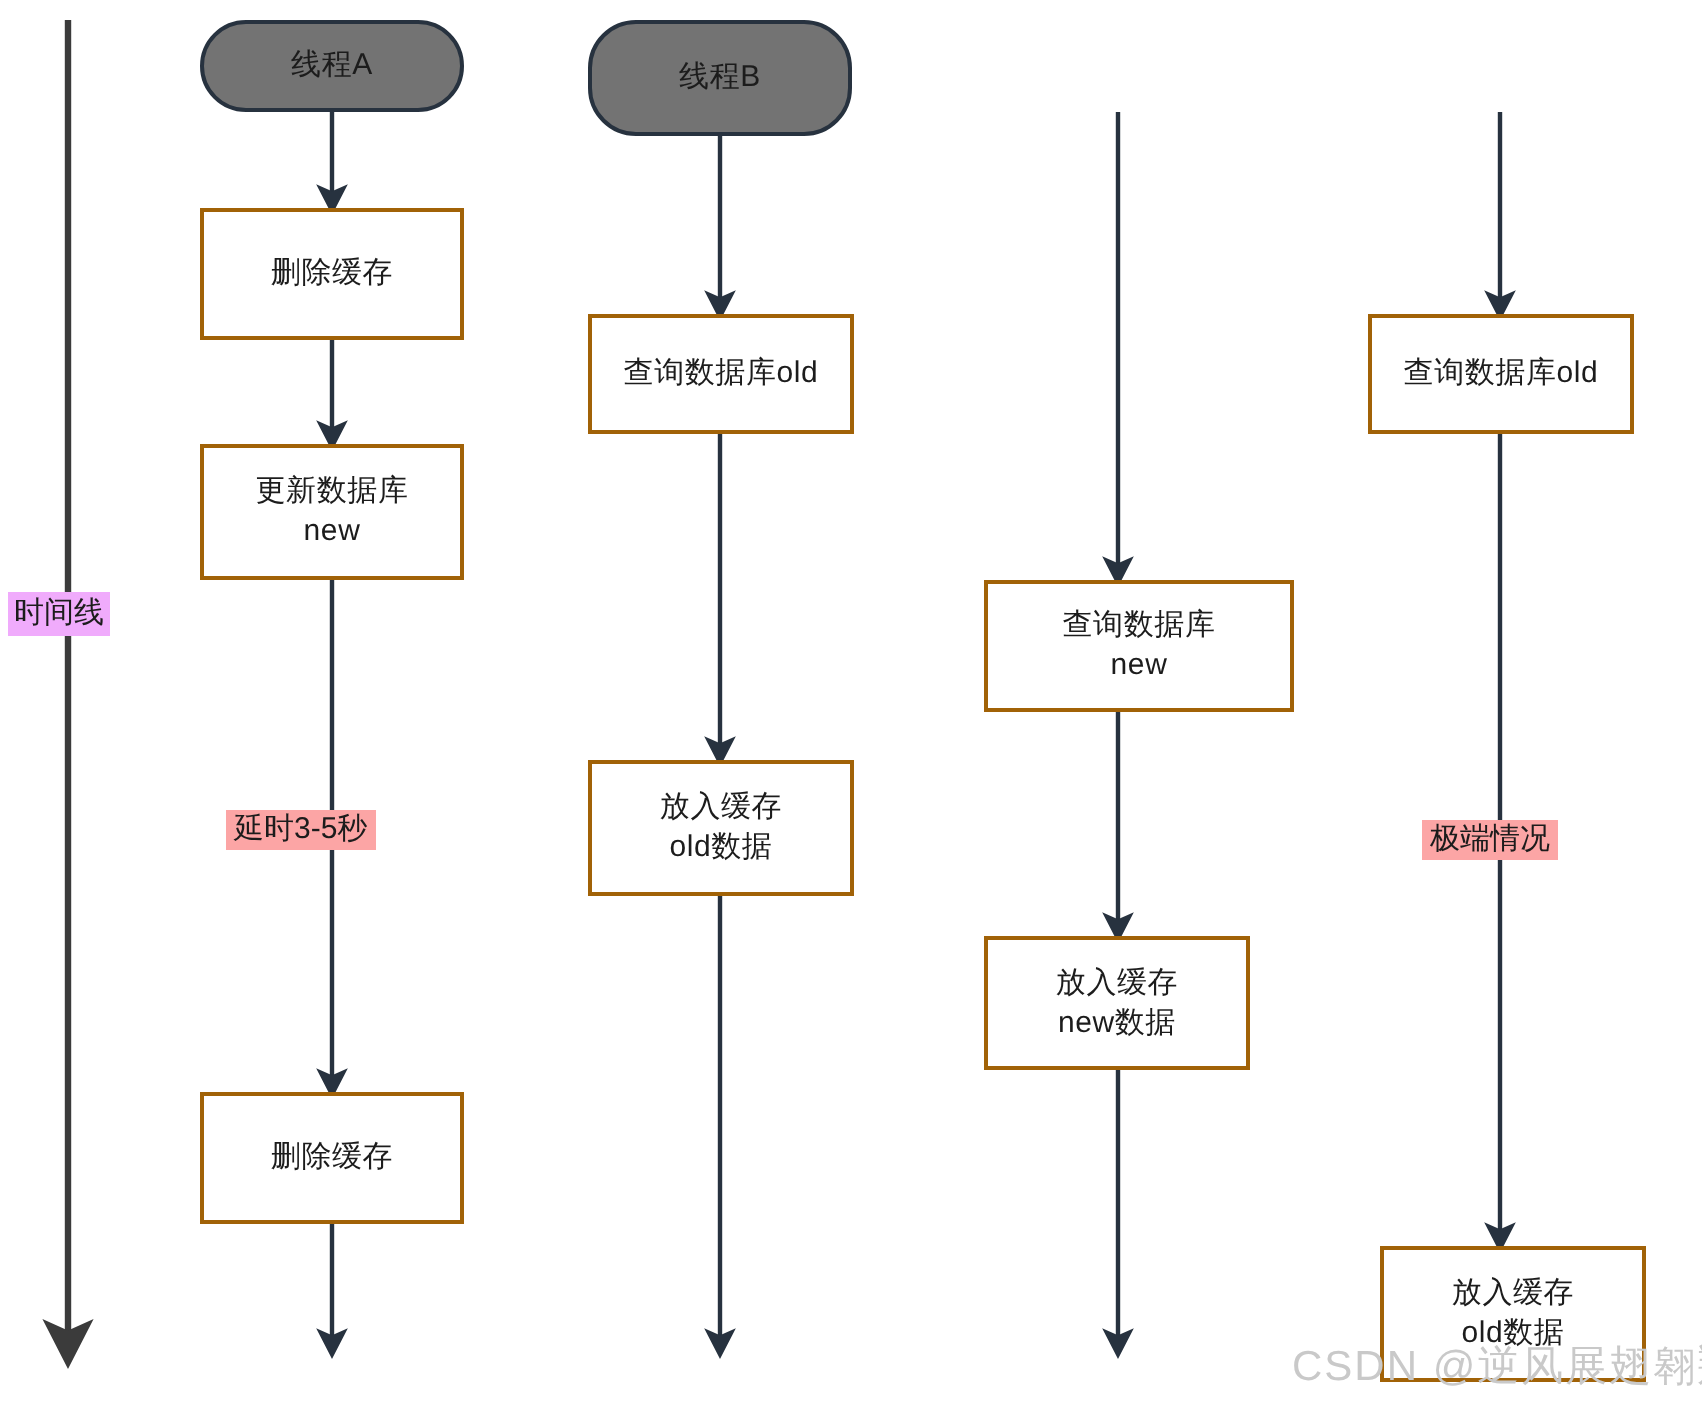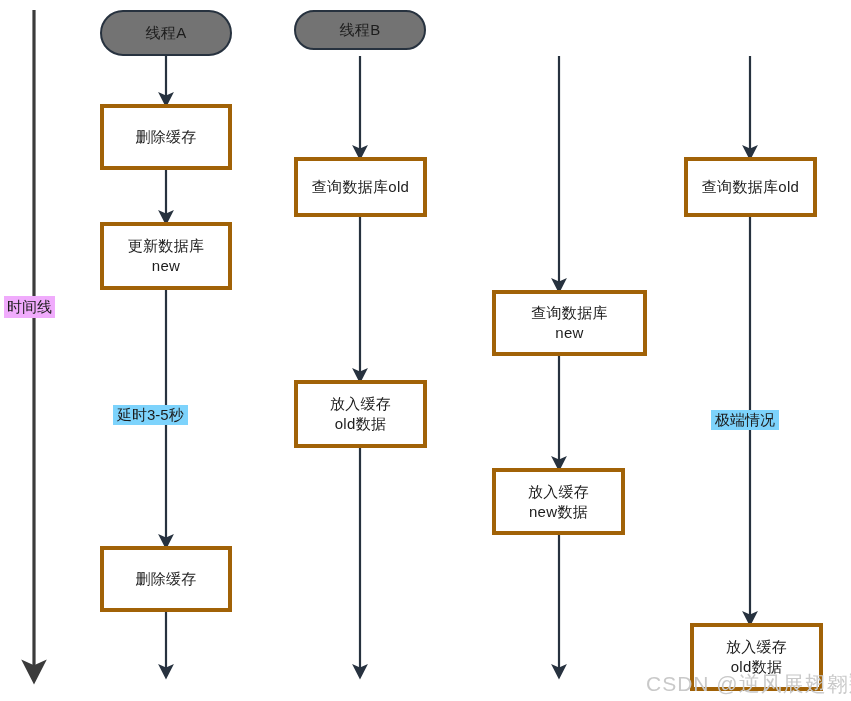--- a/index.html
+++ b/index.html
@@ -20,21 +20,21 @@
   #diagram-svg {
     position: absolute;
     left: 0;
     top: 0;
     width: 851px;
     height: 701px;
   }
   .node-box {
     position: absolute;
     box-sizing: border-box;
-    border: 4px solid #a16207;
+    border: 2px solid #a16207;
     background: #ffffff;
     display: flex;
     align-items: center;
     justify-content: center;
     text-align: center;
     color: #1c1c1c;
     font-size: 15px;
     line-height: 20px;
     white-space: pre-line;
     letter-spacing: 0.3px;
@@ -52,21 +52,21 @@
     color: #1c1c1c;
     font-size: 15px;
     line-height: 20px;
     letter-spacing: 0.3px;
   }
   .edge-label {
     position: absolute;
     color: #1c1c1c;
     font-size: 15px;
     line-height: 18px;
-    background: #7dd3fc;
+    background: #fca5a5;
     padding: 1px 4px;
     white-space: nowrap;
     text-align: center;
   }
   .axis-label {
     position: absolute;
     color: #1c1c1c;
     font-size: 15px;
     line-height: 18px;
     background: #f0abfc;
@@ -119,21 +119,21 @@
 
   <div class="axis-label" style="left:4px; top:296px;">时间线</div>
 
   <div class="node-pill" style="left:100px; top:10px; width:132px; height:46px;">线程A</div>
   <div class="node-box" style="left:100px; top:104px; width:132px; height:66px;">删除缓存</div>
   <div class="node-box" style="left:100px; top:222px; width:132px; height:68px;">更新数据库
 new</div>
   <div class="edge-label" style="left:113px; top:405px;">延时3-5秒</div>
   <div class="node-box" style="left:100px; top:546px; width:132px; height:66px;">删除缓存</div>
 
-  <div class="node-pill" style="left:294px; top:10px; width:132px; height:40px;">线程B</div>
+  <div class="node-pill" style="left:294px; top:10px; width:132px; height:58px;">线程B</div>
   <div class="node-box" style="left:294px; top:157px; width:133px; height:60px;">查询数据库old</div>
   <div class="node-box" style="left:294px; top:380px; width:133px; height:68px;">放入缓存
 old数据</div>
 
   <div class="node-box" style="left:492px; top:290px; width:155px; height:66px;">查询数据库
 new</div>
   <div class="node-box" style="left:492px; top:468px; width:133px; height:67px;">放入缓存
 new数据</div>
 
   <div class="node-box" style="left:684px; top:157px; width:133px; height:60px;">查询数据库old</div>

